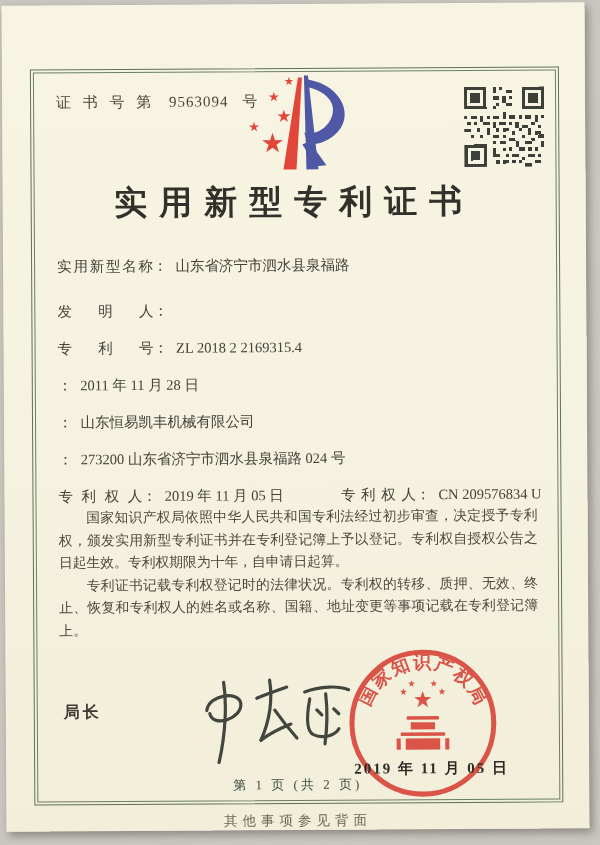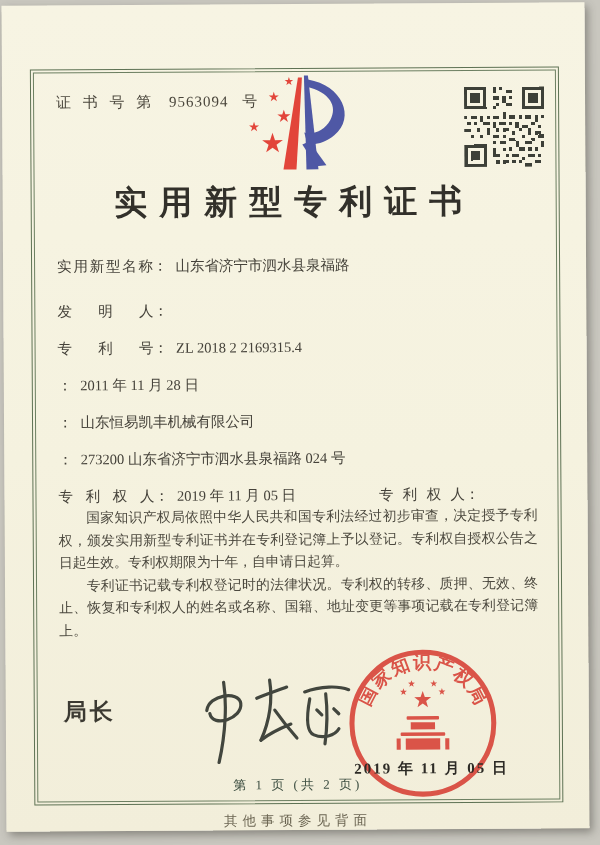--- a/index.html
+++ b/index.html
@@ -22,21 +22,21 @@
   .row{display:flex;line-height:22px;margin-bottom:15px;white-space:nowrap;}
   .row.first{margin-bottom:23px;}
   .flabel{display:inline-block;width:96px;text-align:justify;text-align-last:justify;}
   .flabel2{display:inline-block;width:86px;text-align:justify;text-align-last:justify;}
   .colon{margin-right:8px;}
   .gval{display:inline-block;width:160px;}
   .gsep{display:inline-block;width:42px;}
   .paras{position:absolute;left:54px;right:50px;top:502px;font-size:13.8px;
     line-height:22.5px;color:#4c493f;text-align:justify;}
   .paras p{margin:0;text-indent:2em;}
-  .officer{position:absolute;left:58px;top:688px;font-size:23px;font-weight:600;
+  .officer{position:absolute;left:58px;top:688px;font-size:16px;font-weight:600;
     letter-spacing:3px;line-height:38px;color:#3c3a32;}
   .signature{position:absolute;left:182px;top:668px;width:170px;height:100px;}
   .seal{position:absolute;left:337px;top:640px;width:160px;height:160px;opacity:.92;}
   .sealdate{position:absolute;left:348px;top:756px;font-size:15px;font-weight:600;
     letter-spacing:2px;color:#2d2b26;z-index:3;}
   .pageno{position:absolute;left:0;right:0;top:772px;text-align:center;
     font-size:13px;letter-spacing:3px;color:#3e4f42;}
   .backnote{position:absolute;left:0;right:0;top:808px;text-align:center;
     font-size:13.5px;letter-spacing:5px;color:#6b6552;}
 </style>
@@ -104,20 +104,21 @@
         <span class="colon">：</span>
       <span>273200 山东省济宁市泗水县泉福路 024 号</span>
     </div>
     <div class="row">
       <span class="flabel">专利权人</span>
         <span class="colon">：</span>
       <span class="gval">2019 年 11 月 05 日</span>
       <span class="gsep"></span>
       <span class="flabel2">专利权人</span>
         <span class="colon">：</span>
+      <span>CN 209576834 U</span>
     </div>
   </div>
 
   <div class="paras">
     <p>国家知识产权局依照中华人民共和国专利法经过初步审查，决定授予专利权，颁发实用新型专利证书并在专利登记簿上予以登记。专利权自授权公告之日起生效。专利权期限为十年，自申请日起算。</p>
     <p>专利证书记载专利权登记时的法律状况。专利权的转移、质押、无效、终止、恢复和专利权人的姓名或名称、国籍、地址变更等事项记载在专利登记簿上。</p>
   </div>
 
   <div class="officer">
     <div>局长</div>

